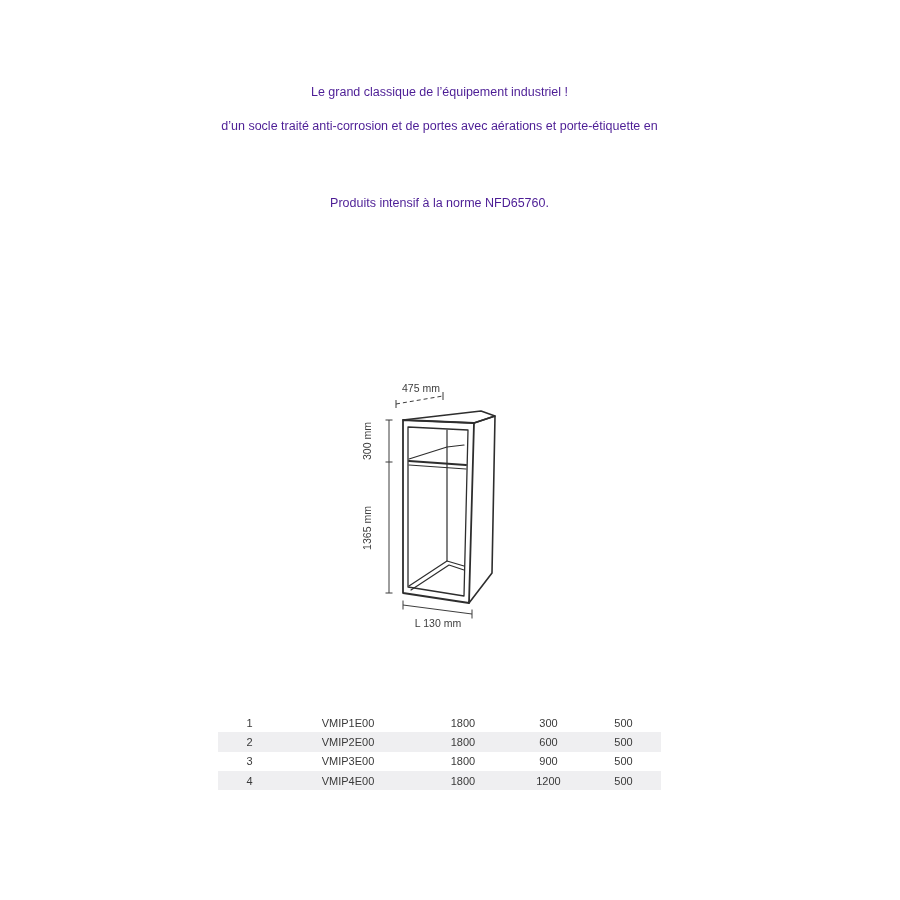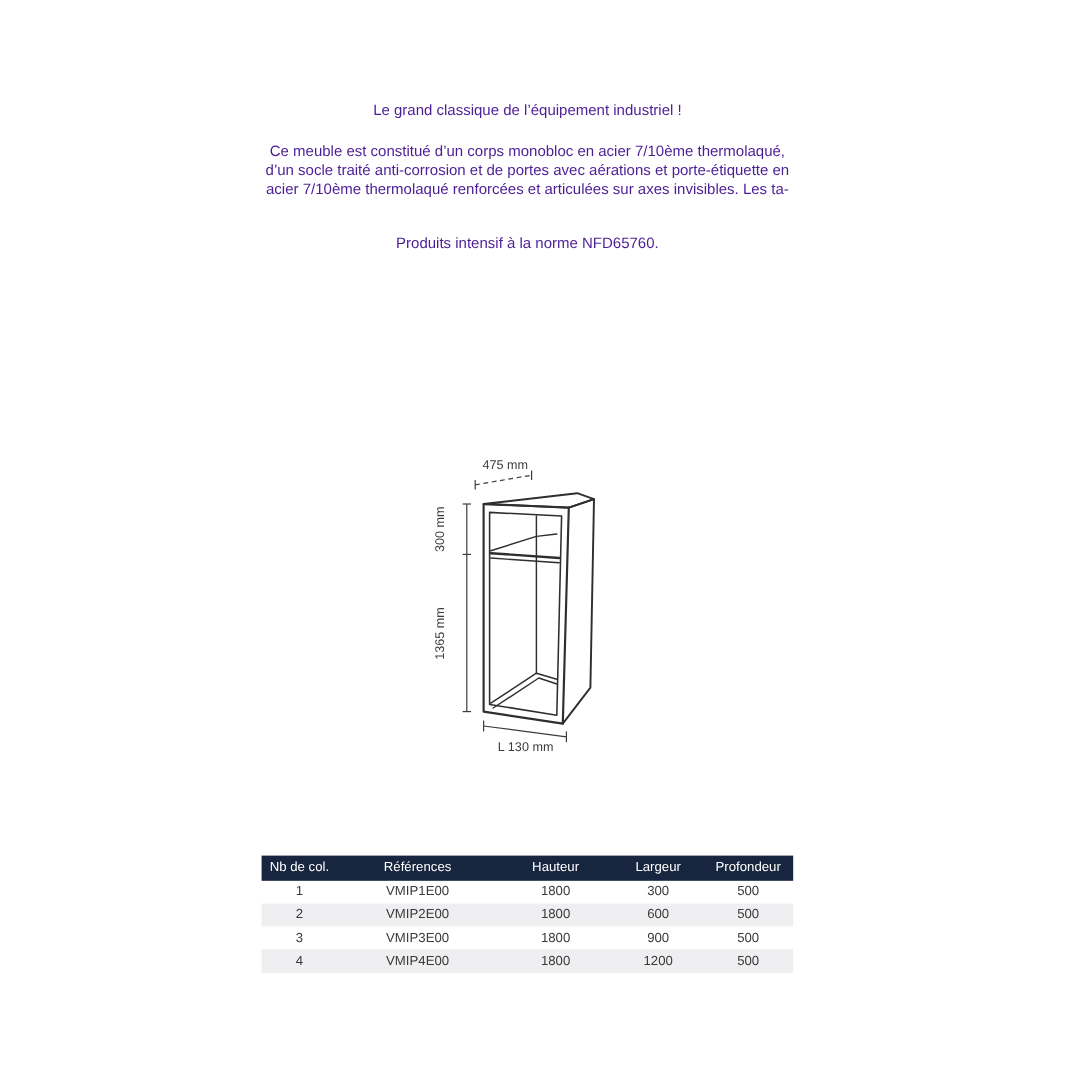--- a/index.html
+++ b/index.html
@@ -31,23 +31,21 @@
   .trow.alt{background:#efeff1;}
   .tc{text-align:center;}
   .c0{width:63px;} .c1{width:134px;} .c2{width:96px;} .c3{width:75px;} .c4{width:75px;}
 </style>
 </head>
 <body>
 
 <div class="abs textblock title">Le grand classique de l’équipement industriel !</div>
 
 <div class="abs textblock para">
-  <div>Ce meuble est constitué d’un corps monobloc en acier 7/10ème thermolaqué,</div>
   <div>d’un socle traité anti-corrosion et de portes avec aérations et porte-étiquette en</div>
-  <div>acier 7/10ème thermolaqué renforcées et articulées sur axes invisibles. Les ta-</div>
 </div>
 
 <div class="abs textblock norme">Produits intensif à la norme NFD65760.</div>
 
 <div class="abs diagram">
   <svg width="220" height="260" viewBox="0 0 220 260">
     <g stroke="#2e2e2e" fill="none" stroke-linecap="round" stroke-linejoin="round">
 
       <path d="M63,45 L141,36 L155,41 L134,48 Z" stroke-width="1.6"></path>
 
@@ -82,27 +80,20 @@
       <path d="M132,234.5 L132,243.5"></path>
     </g>
   </svg>
   <span class="dimlabel" style="left:81px;top:13px;">475 mm</span>
   <span class="dimlabel rot" style="left:27px;top:66px;">300 mm</span>
   <span class="dimlabel rot" style="left:27px;top:153px;">1365 mm</span>
   <span class="dimlabel" style="left:98px;top:248px;">L 130 mm</span>
 </div>
 
 <div class="abs spec-table">
-  <div class="trow head">
-    <div class="tc c0">Nb de col.</div>
-    <div class="tc c1">Références</div>
-    <div class="tc c2">Hauteur</div>
-    <div class="tc c3">Largeur</div>
-    <div class="tc c4">Profondeur</div>
-  </div>
   <div class="trow">
     <div class="tc c0">1</div>
     <div class="tc c1">VMIP1E00</div>
     <div class="tc c2">1800</div>
     <div class="tc c3">300</div>
     <div class="tc c4">500</div>
   </div>
   <div class="trow alt">
     <div class="tc c0">2</div>
     <div class="tc c1">VMIP2E00</div>

